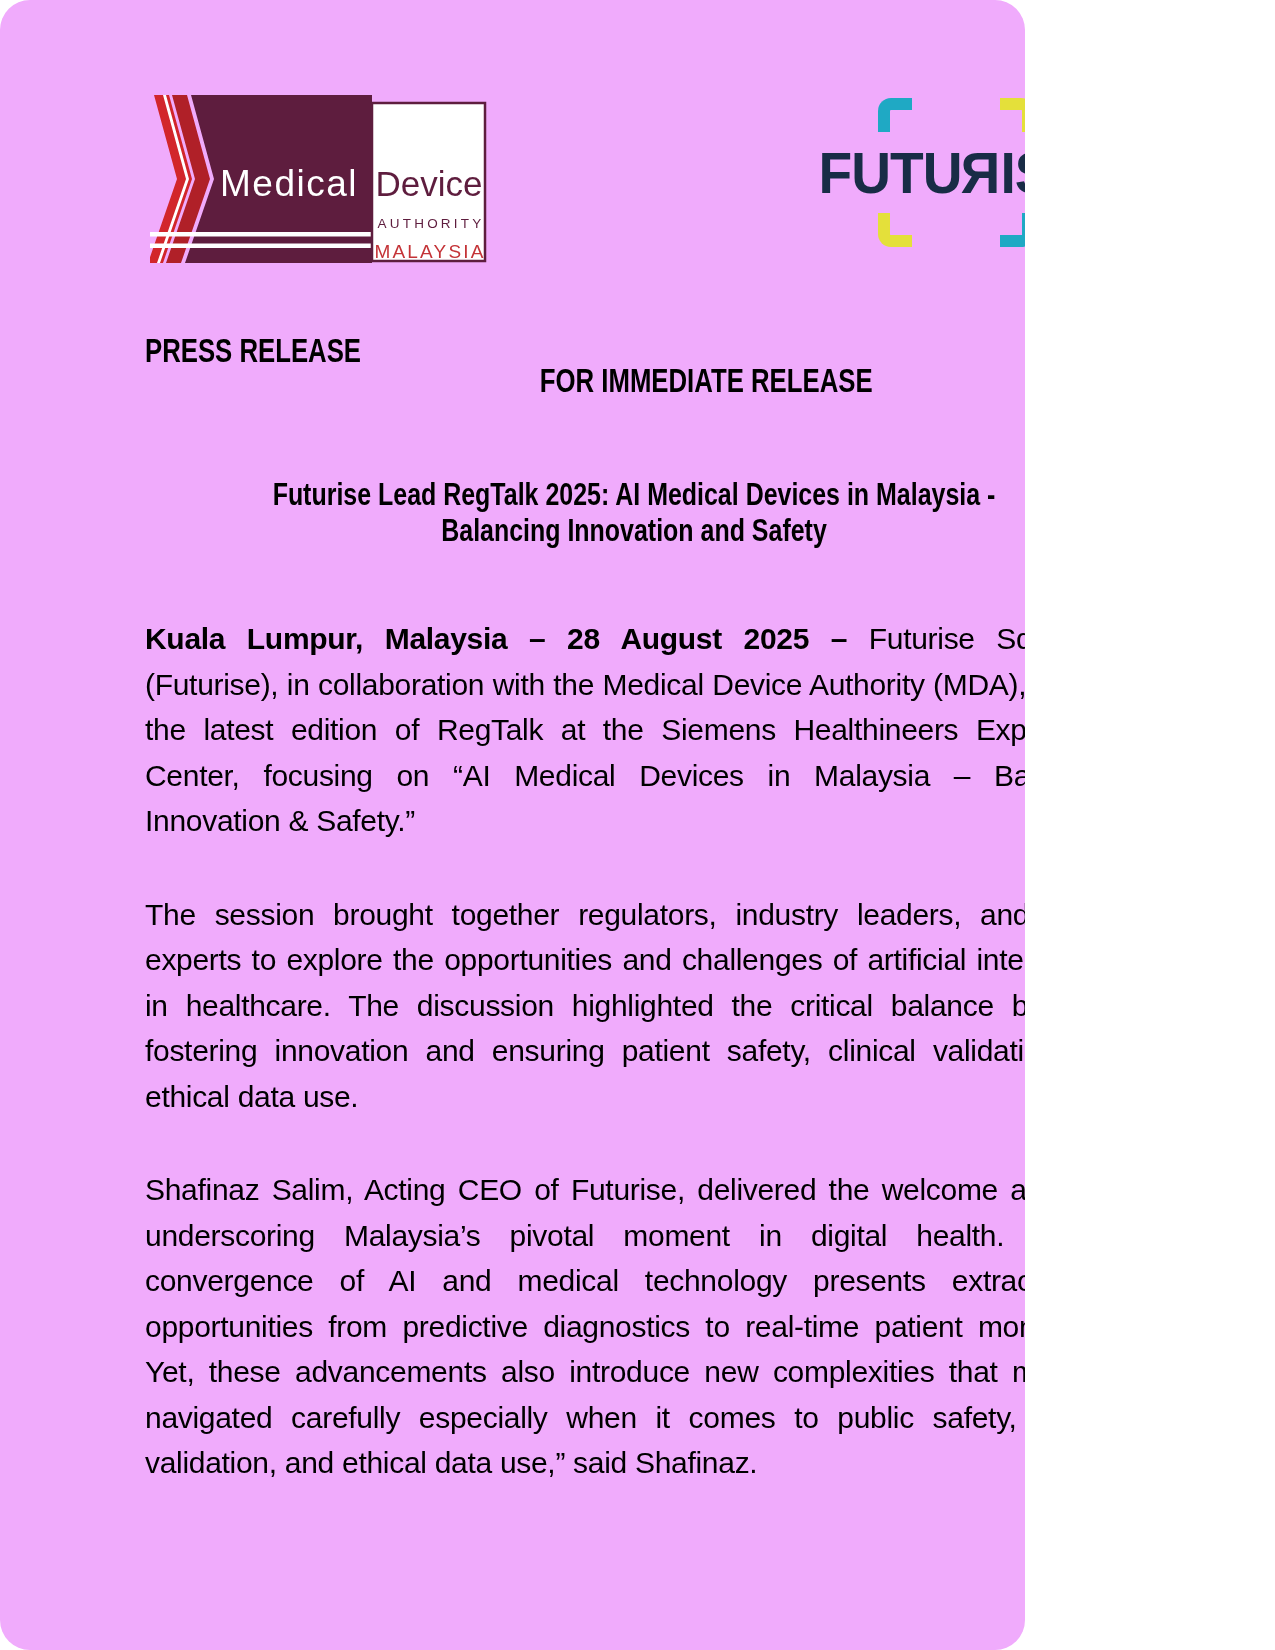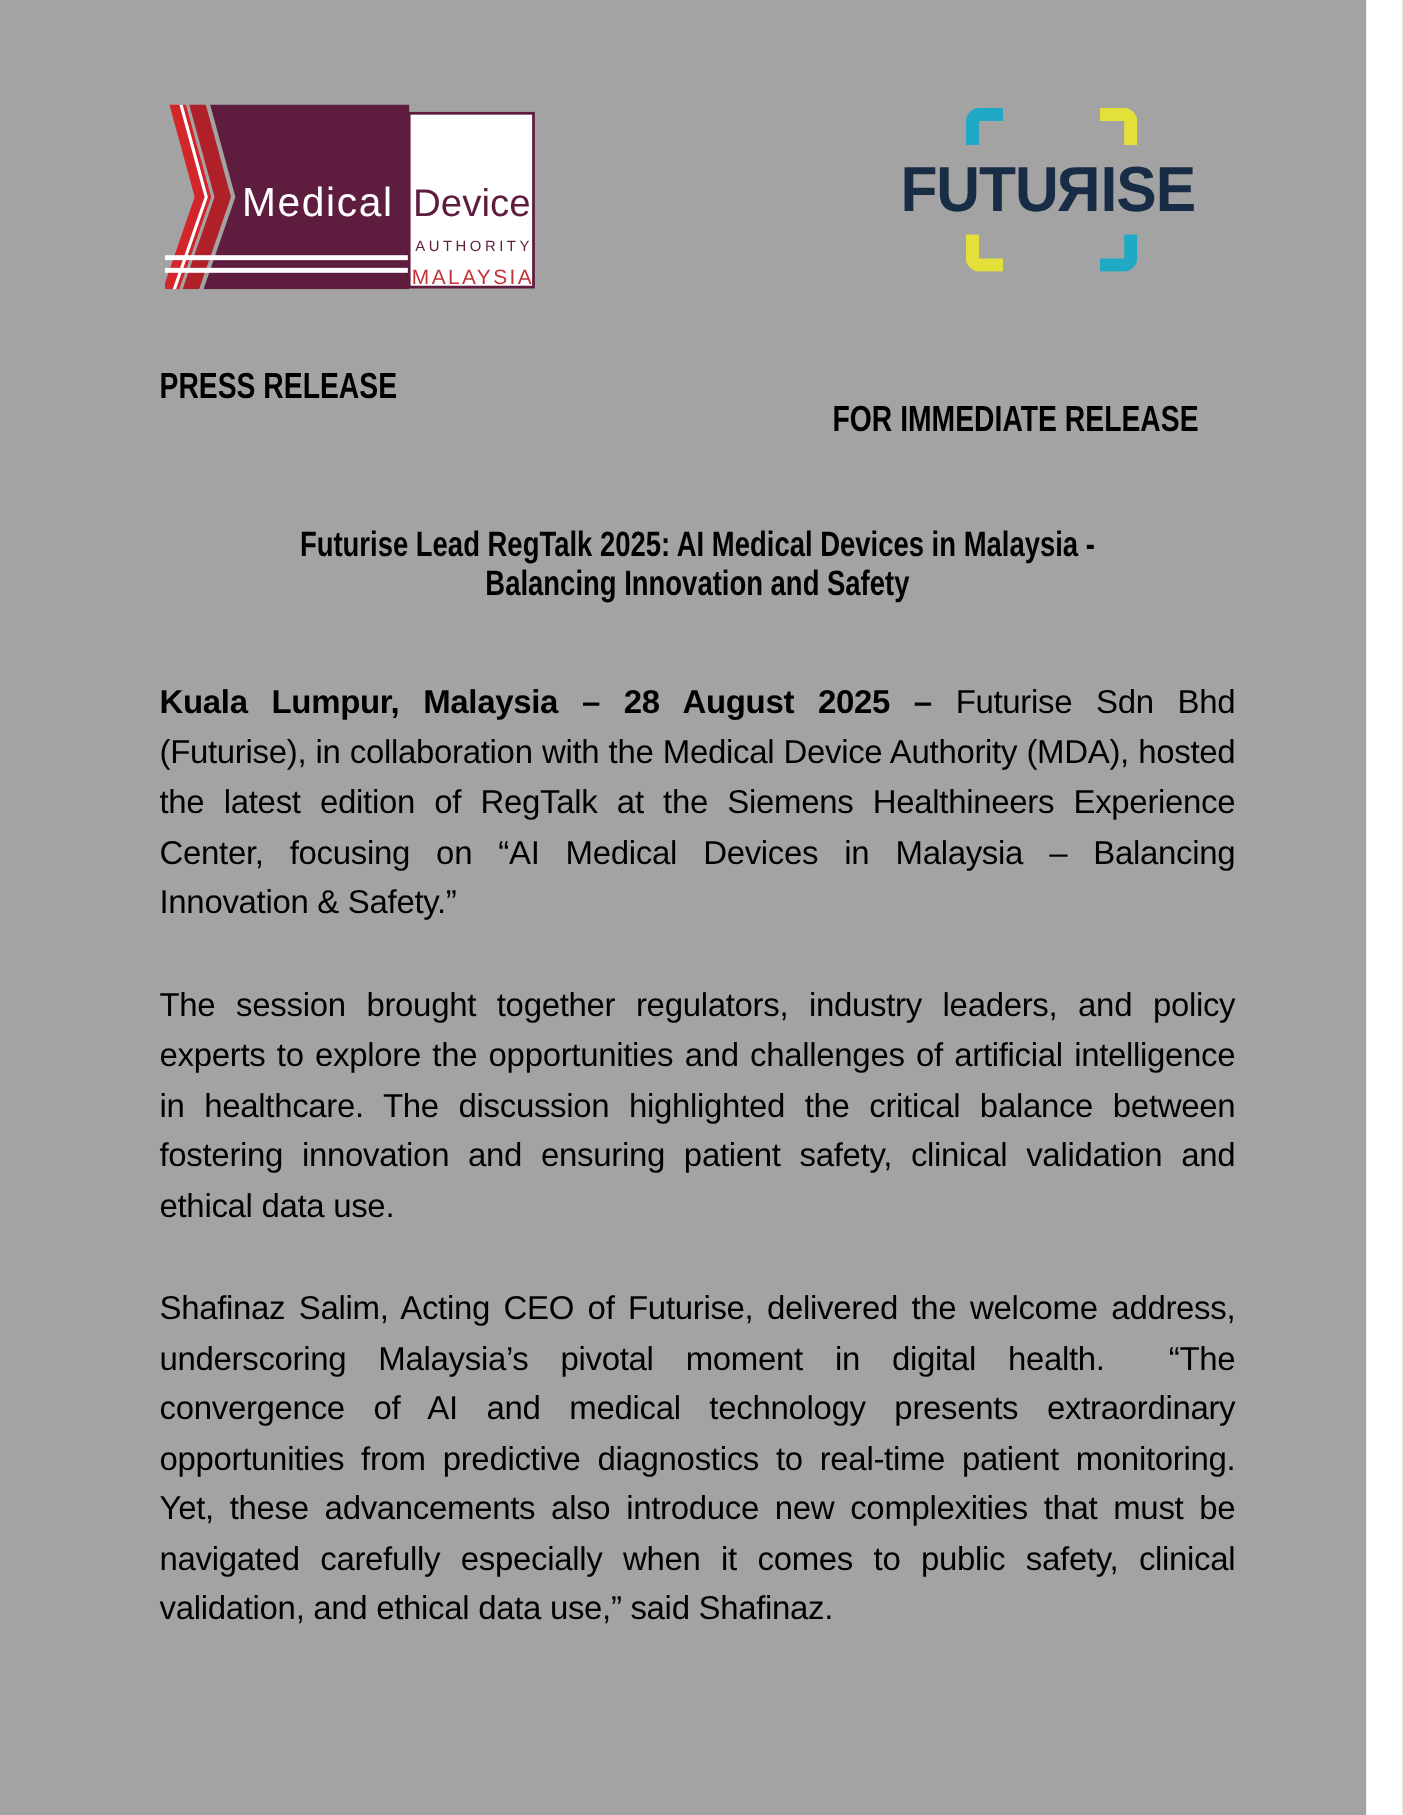--- a/index.html
+++ b/index.html
@@ -1,23 +1,24 @@
 <!DOCTYPE html>
 <html><head>
 <meta charset="utf-8">
 <style>
   * { margin:0; padding:0; box-sizing:border-box; }
   html,body { background:#ffffff; }
   .page {
     position:relative;
-    width:1242px; height:1650px;
-    background:#a3a3a3;
+    width:1025px; height:1650px;
+    background:#f0abfc;
     overflow:hidden;
     font-family:"Liberation Sans", sans-serif;
     color:#000;
+    border-radius:30px;
   }
 
   
   .mda-logo { position:absolute; left:150px; top:95px; width:338px; height:168px; }
   .mda-logo svg { width:100%; height:100%; display:block; }
   .mda-medical, .mda-device { font-family:"Liberation Sans", sans-serif; font-weight:400; }
   .mda-caps { font-family:"Liberation Sans", sans-serif; }
 
   
   .futurise-logo { position:absolute; left:805px; top:92px; width:295px; height:158px; }

